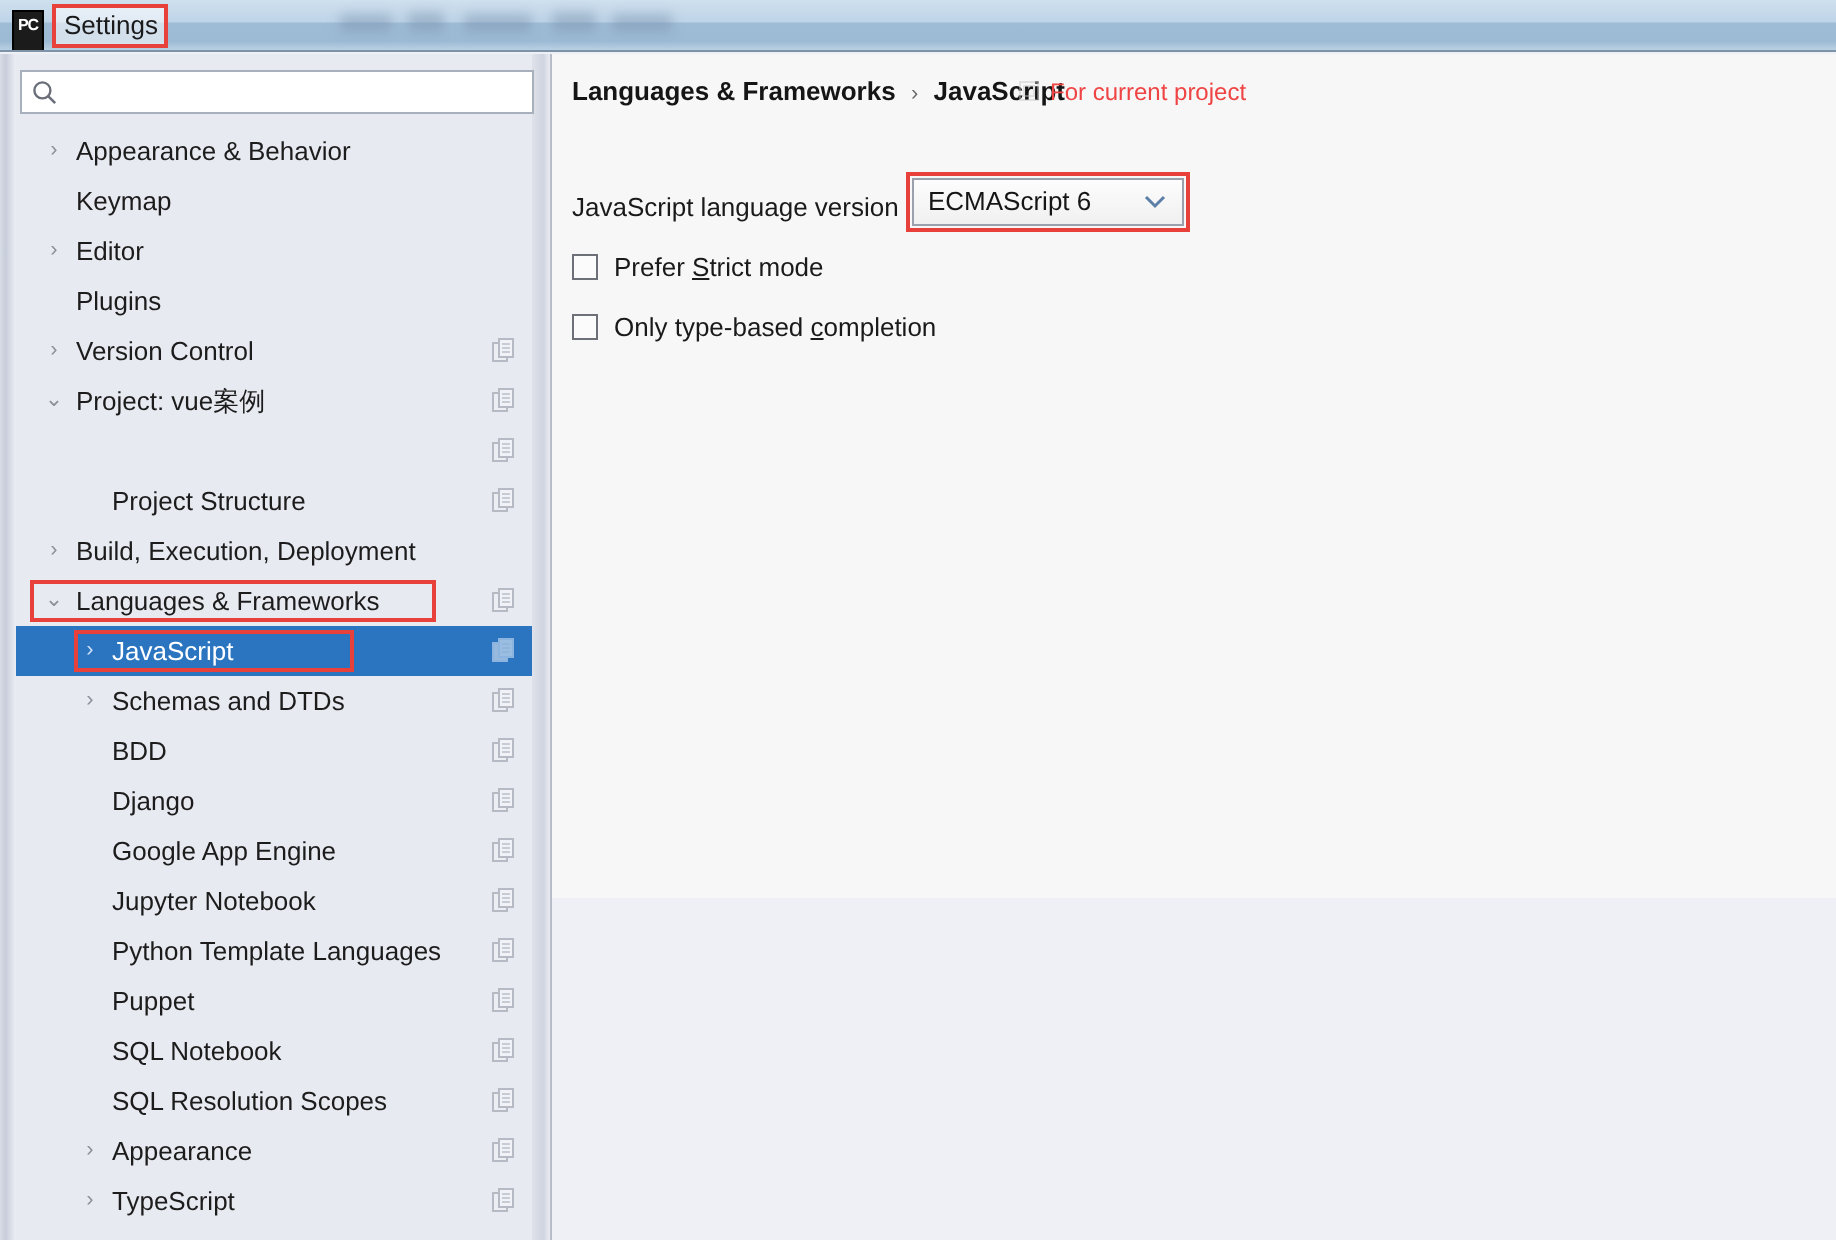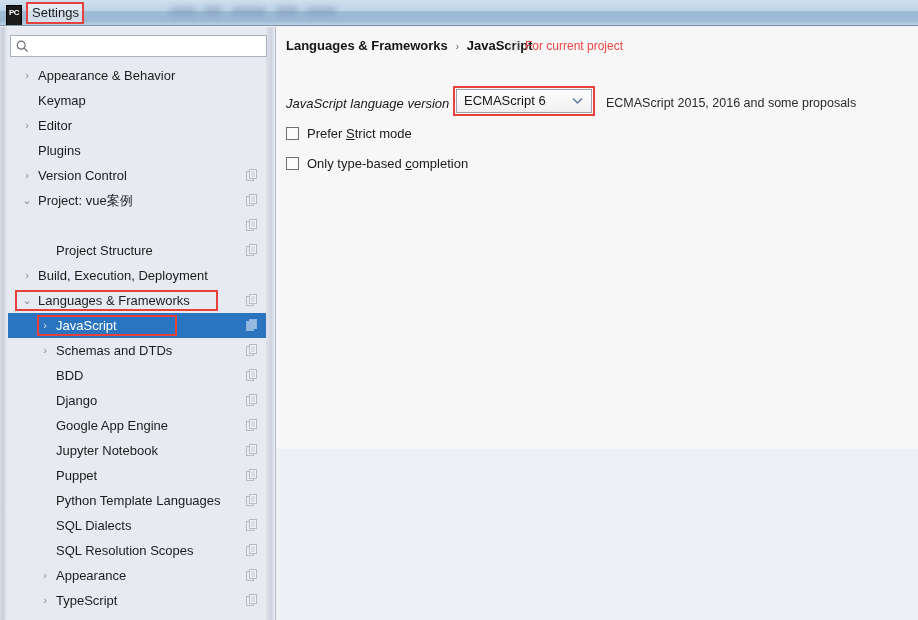--- a/index.html
+++ b/index.html
@@ -220,21 +220,20 @@
     width: 11px; height: 11px;
     opacity: 0.45;
   }
 
   #version-label {
     position: absolute;
     left: 10px; top: 69px;
     font-size: 13px;
     color: #1a1a1a;
     white-space: nowrap;
-    font-style: italic;
   }
   #version-combo {
     position: absolute;
     left: 180px; top: 62px;
     width: 136px; height: 24px;
     background: linear-gradient(to bottom, #fdfdfd 0%, #f0f0f0 100%);
     border: 1px solid #9aa0ac;
     box-sizing: border-box;
   }
   #version-combo .value {
@@ -455,43 +454,43 @@
           <svg class="copy-icon" viewBox="0 0 12 13">
             <rect x="0.5" y="2.5" width="7" height="9" fill="#f2f3f7" stroke="#8d93a1" stroke-width="1"></rect>
             <rect x="3.5" y="0.5" width="7" height="9" fill="#f8f9fc" stroke="#8d93a1" stroke-width="1"></rect>
             <line x1="5" y1="3" x2="9" y2="3" stroke="#9aa0ad" stroke-width="0.8"></line>
             <line x1="5" y1="5" x2="9" y2="5" stroke="#9aa0ad" stroke-width="0.8"></line>
             <line x1="5" y1="7" x2="9" y2="7" stroke="#9aa0ad" stroke-width="0.8"></line>
           </svg>
         </div>
         <div class="tree-row d1">
           <span class="arrow"></span>
+          <span class="label">Python Template Languages</span>
+          <svg class="copy-icon" viewBox="0 0 12 13">
+            <rect x="0.5" y="2.5" width="7" height="9" fill="#f2f3f7" stroke="#8d93a1" stroke-width="1"></rect>
+            <rect x="3.5" y="0.5" width="7" height="9" fill="#f8f9fc" stroke="#8d93a1" stroke-width="1"></rect>
+            <line x1="5" y1="3" x2="9" y2="3" stroke="#9aa0ad" stroke-width="0.8"></line>
+            <line x1="5" y1="5" x2="9" y2="5" stroke="#9aa0ad" stroke-width="0.8"></line>
+            <line x1="5" y1="7" x2="9" y2="7" stroke="#9aa0ad" stroke-width="0.8"></line>
+          </svg>
+        </div>
+        <div class="tree-row d1">
+          <span class="arrow"></span>
           <span class="label">Puppet</span>
           <svg class="copy-icon" viewBox="0 0 12 13">
             <rect x="0.5" y="2.5" width="7" height="9" fill="#f2f3f7" stroke="#8d93a1" stroke-width="1"></rect>
             <rect x="3.5" y="0.5" width="7" height="9" fill="#f8f9fc" stroke="#8d93a1" stroke-width="1"></rect>
             <line x1="5" y1="3" x2="9" y2="3" stroke="#9aa0ad" stroke-width="0.8"></line>
             <line x1="5" y1="5" x2="9" y2="5" stroke="#9aa0ad" stroke-width="0.8"></line>
             <line x1="5" y1="7" x2="9" y2="7" stroke="#9aa0ad" stroke-width="0.8"></line>
           </svg>
         </div>
         <div class="tree-row d1">
           <span class="arrow"></span>
-          <span class="label">Python Template Languages</span>
-          <svg class="copy-icon" viewBox="0 0 12 13">
-            <rect x="0.5" y="2.5" width="7" height="9" fill="#f2f3f7" stroke="#8d93a1" stroke-width="1"></rect>
-            <rect x="3.5" y="0.5" width="7" height="9" fill="#f8f9fc" stroke="#8d93a1" stroke-width="1"></rect>
-            <line x1="5" y1="3" x2="9" y2="3" stroke="#9aa0ad" stroke-width="0.8"></line>
-            <line x1="5" y1="5" x2="9" y2="5" stroke="#9aa0ad" stroke-width="0.8"></line>
-            <line x1="5" y1="7" x2="9" y2="7" stroke="#9aa0ad" stroke-width="0.8"></line>
-          </svg>
-        </div>
-        <div class="tree-row d1">
-          <span class="arrow"></span>
-          <span class="label">SQL Dialects</span>
+          <span class="label">SQL Notebook</span>
           <svg class="copy-icon" viewBox="0 0 12 13">
             <rect x="0.5" y="2.5" width="7" height="9" fill="#f2f3f7" stroke="#8d93a1" stroke-width="1"></rect>
             <rect x="3.5" y="0.5" width="7" height="9" fill="#f8f9fc" stroke="#8d93a1" stroke-width="1"></rect>
             <line x1="5" y1="3" x2="9" y2="3" stroke="#9aa0ad" stroke-width="0.8"></line>
             <line x1="5" y1="5" x2="9" y2="5" stroke="#9aa0ad" stroke-width="0.8"></line>
             <line x1="5" y1="7" x2="9" y2="7" stroke="#9aa0ad" stroke-width="0.8"></line>
           </svg>
         </div>
         <div class="tree-row d1">
           <span class="arrow"></span>
@@ -549,21 +548,20 @@
     <div id="version-label">JavaScript language version</div>
 
     <div id="version-combo">
       <span class="value">ECMAScript 6</span>
       <svg class="chev" viewBox="0 0 11 8">
         <polyline points="1,1.5 5.5,6 10,1.5" fill="none" stroke="#5b7fa6" stroke-width="1.5"></polyline>
       </svg>
     </div>
     <div id="combo-annot"></div>
 
-    <div id="version-hint">ECMAScript 2015, 2016 and some proposals</div>
 
     <div id="row-strict" class="check-row">
       <span class="box"></span>
       <span class="txt"><span>Prefer </span><span class="mn">S</span><span>trict mode</span></span>
     </div>
 
     <div id="row-typebased" class="check-row">
       <span class="box"></span>
       <span class="txt"><span>Only type-based </span><span class="mn">c</span><span>ompletion</span></span>
     </div>

